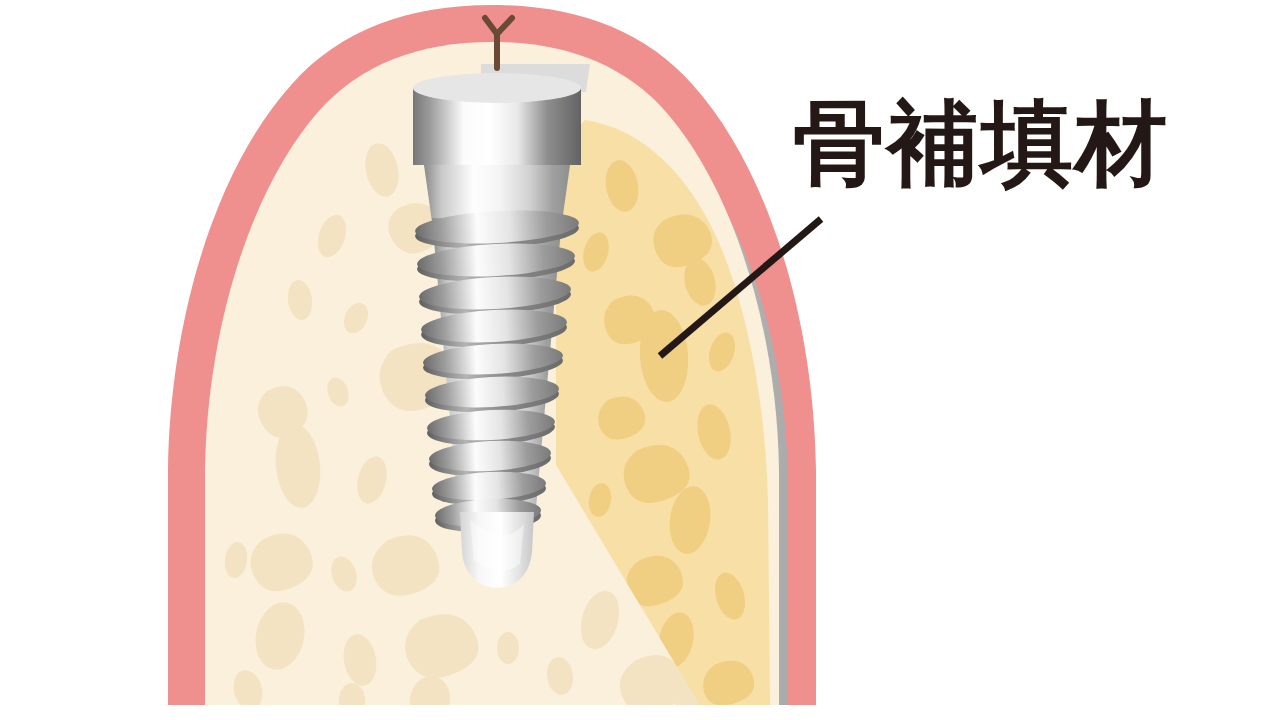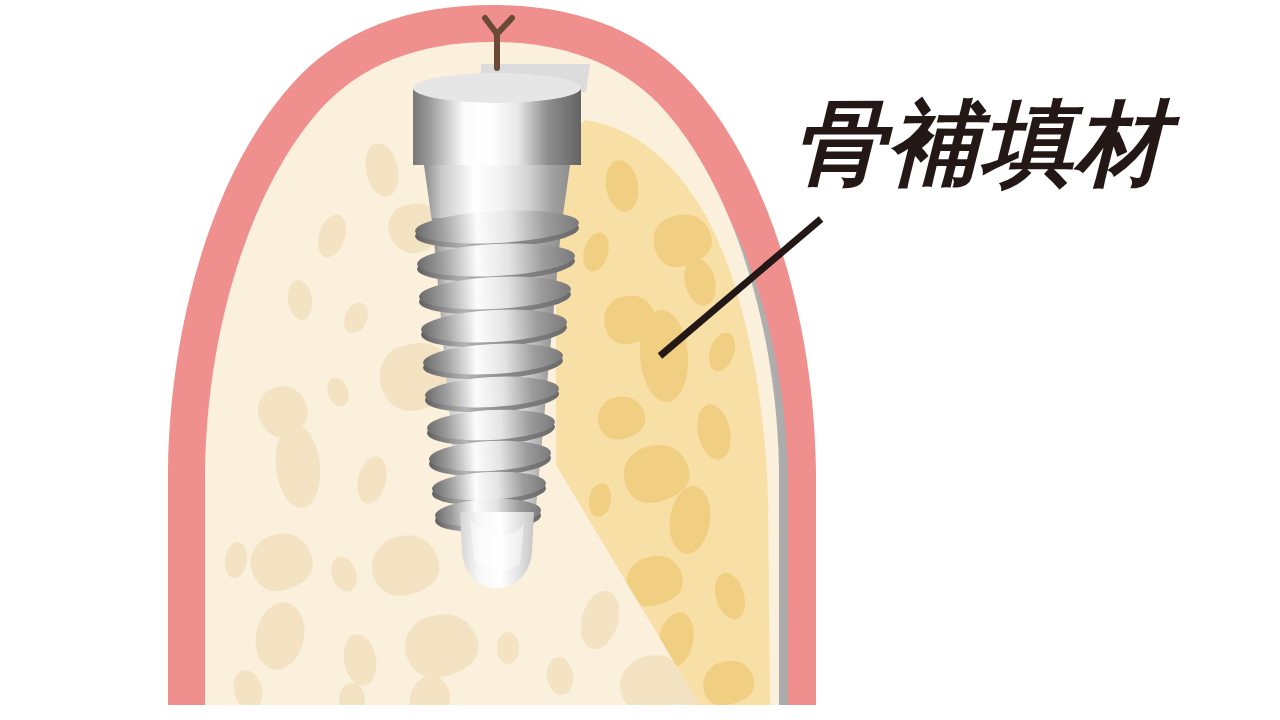--- a/index.html
+++ b/index.html
@@ -12,21 +12,20 @@
     width: 1280px;
     height: 720px;
     overflow: hidden;
     font-family: "Liberation Sans", "DejaVu Sans", sans-serif;
   }
   #illustration-root {
     position: relative;
     width: 1280px;
     height: 720px;
     background: #a16207;
-    font-style: italic;
   }
   #scene-svg {
     display: block;
     width: 1280px;
     height: 720px;
   }
   .callout-text {
     font-family: "DejaVu Sans", "Liberation Sans", sans-serif;
     font-weight: 700;
     font-size: 92px;

